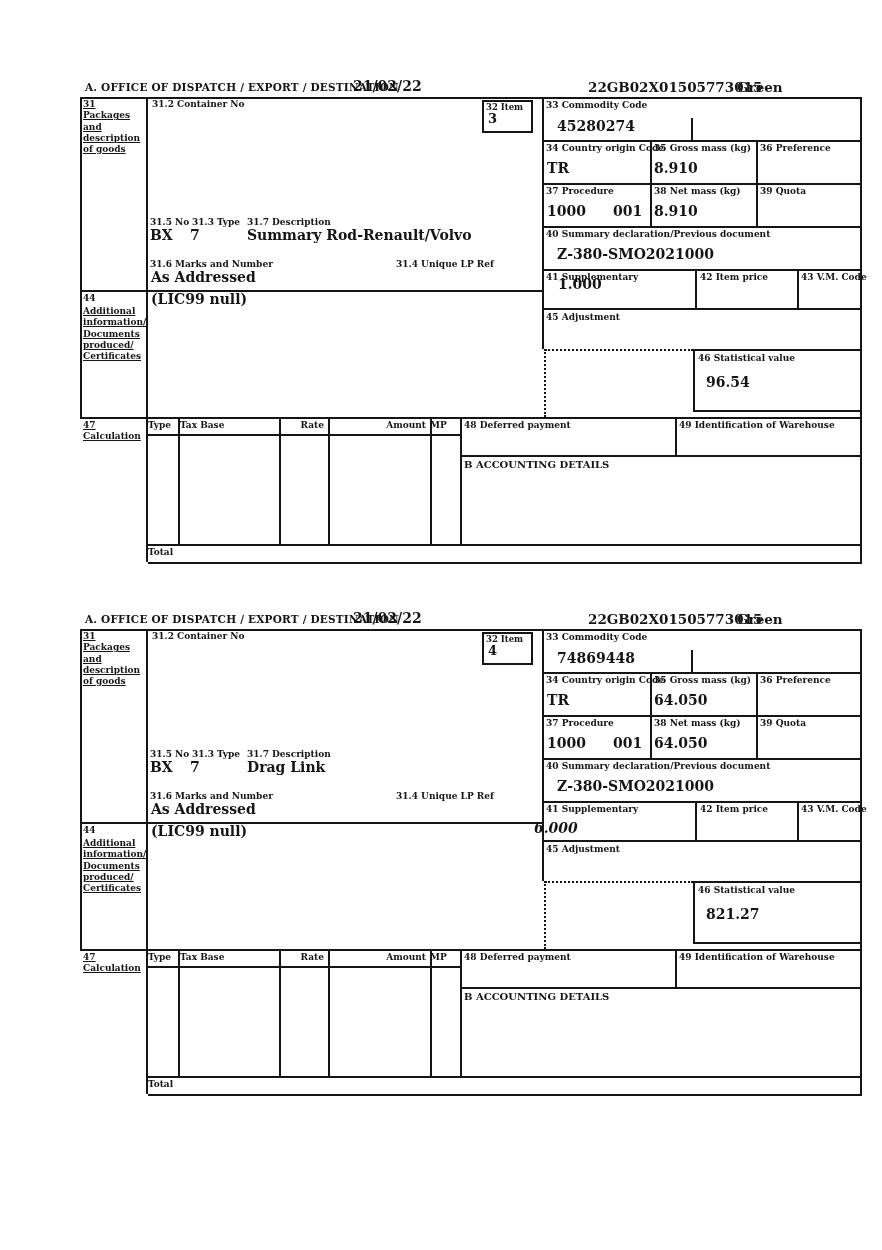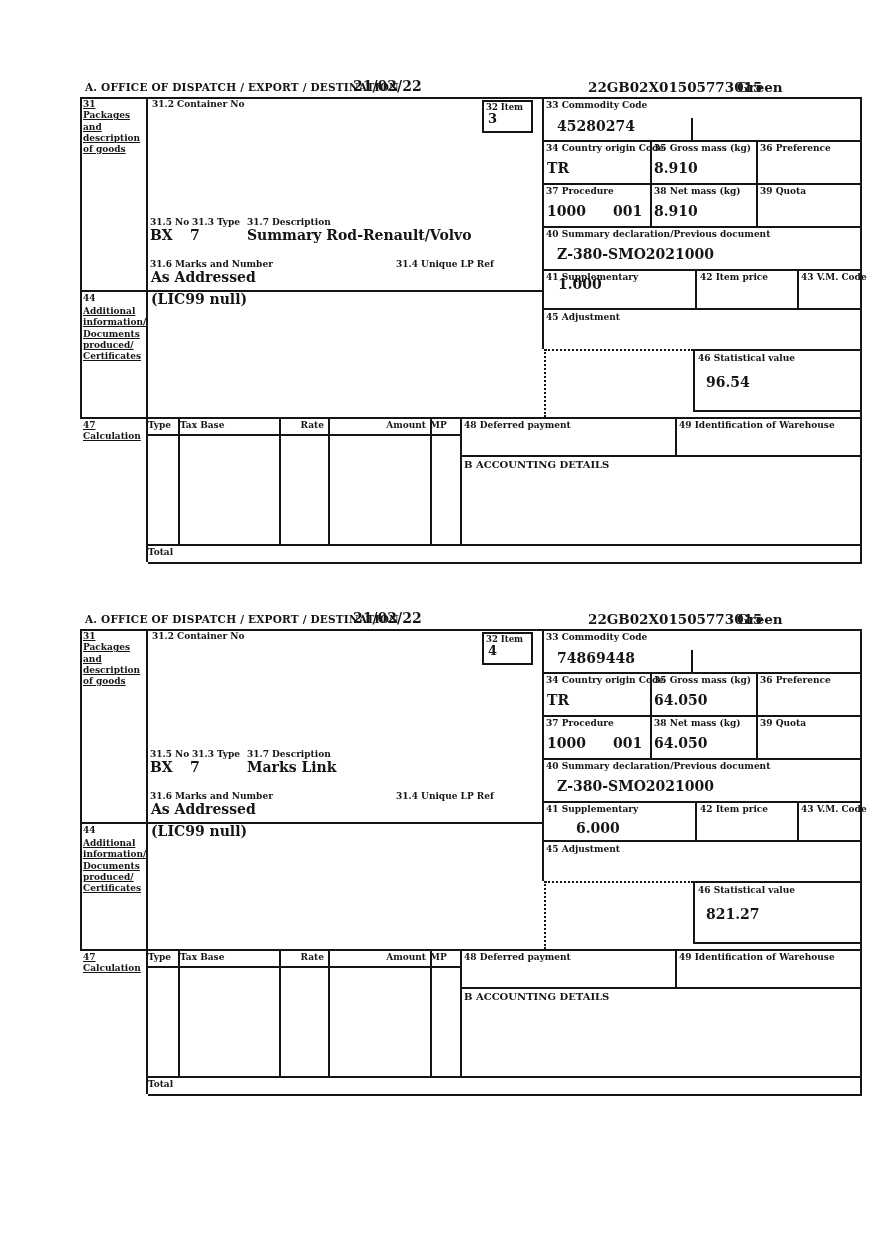--- a/index.html
+++ b/index.html
@@ -169,42 +169,42 @@
     <div class="lb" style="left:486px;top:24px;font-size:8.5px;">32 Item</div>
     <div class="val" style="left:488px;top:33px;font-size:13px;">4</div>
 
     <div class="lb wrap" style="left:83px;top:21px;width:58px;">31 Packages and description of goods</div>
     <div class="lb" style="left:152px;top:21px;">31.2 Container No</div>
     <div class="lb" style="left:150px;top:139px;">31.5 No</div>
     <div class="lb" style="left:192px;top:139px;">31.3 Type</div>
     <div class="lb" style="left:247px;top:139px;">31.7 Description</div>
     <div class="val" style="left:150px;top:149px;">BX</div>
     <div class="val" style="left:190px;top:149px;">7</div>
-    <div class="val" style="left:247px;top:149px;">Marks Link</div>
+    <div class="val" style="left:247px;top:149px;">Drag Link</div>
     <div class="lb" style="left:150px;top:181px;">31.6 Marks and Number</div>
     <div class="lb" style="left:396px;top:181px;">31.4 Unique LP Ref</div>
     <div class="val" style="left:151px;top:191px;">As Addressed</div>
 
     <div class="lb" style="left:546px;top:22px;">33 Commodity Code</div>
     <div class="val" style="left:557px;top:40px;">74869448</div>
     <div class="lb" style="left:546px;top:65px;">34 Country origin Code</div>
     <div class="val" style="left:547px;top:82px;">TR</div>
     <div class="lb" style="left:654px;top:65px;">35 Gross mass (kg)</div>
     <div class="val" style="left:654px;top:82px;">64.050</div>
     <div class="lb" style="left:760px;top:65px;">36 Preference</div>
     <div class="lb" style="left:546px;top:108px;">37 Procedure</div>
     <div class="val" style="left:547px;top:125px;">1000</div>
     <div class="val" style="left:613px;top:125px;">001</div>
     <div class="lb" style="left:654px;top:108px;">38 Net mass (kg)</div>
     <div class="val" style="left:654px;top:125px;">64.050</div>
     <div class="lb" style="left:760px;top:108px;">39 Quota</div>
     <div class="lb" style="left:546px;top:151px;">40 Summary declaration/Previous document</div>
     <div class="val" style="left:557px;top:168px;">Z-380-SMO2021000</div>
     <div class="lb" style="left:546px;top:194px;">41 Supplementary</div>
-    <div class="val" style="left:576px;top:210px;">6.000</div>
+    <div class="val" style="left:534px;top:210px;font-style:italic;">6.000</div>
     <div class="lb" style="left:700px;top:194px;">42 Item price</div>
     <div class="lb" style="left:801px;top:194px;">43 V.M. Code</div>
     <div class="lb" style="left:546px;top:234px;">45 Adjustment</div>
     <div class="lb" style="left:698px;top:275px;">46 Statistical value</div>
     <div class="val" style="left:706px;top:296px;">821.27</div>
 
     <div class="lb" style="left:83px;top:215px;">44</div>
     <div class="lb wrap" style="left:83px;top:228px;width:60px;">Additional information/ Documents produced/ Certificates</div>
     <div class="val" style="left:151px;top:213px;">(LIC99 null)</div>
 

